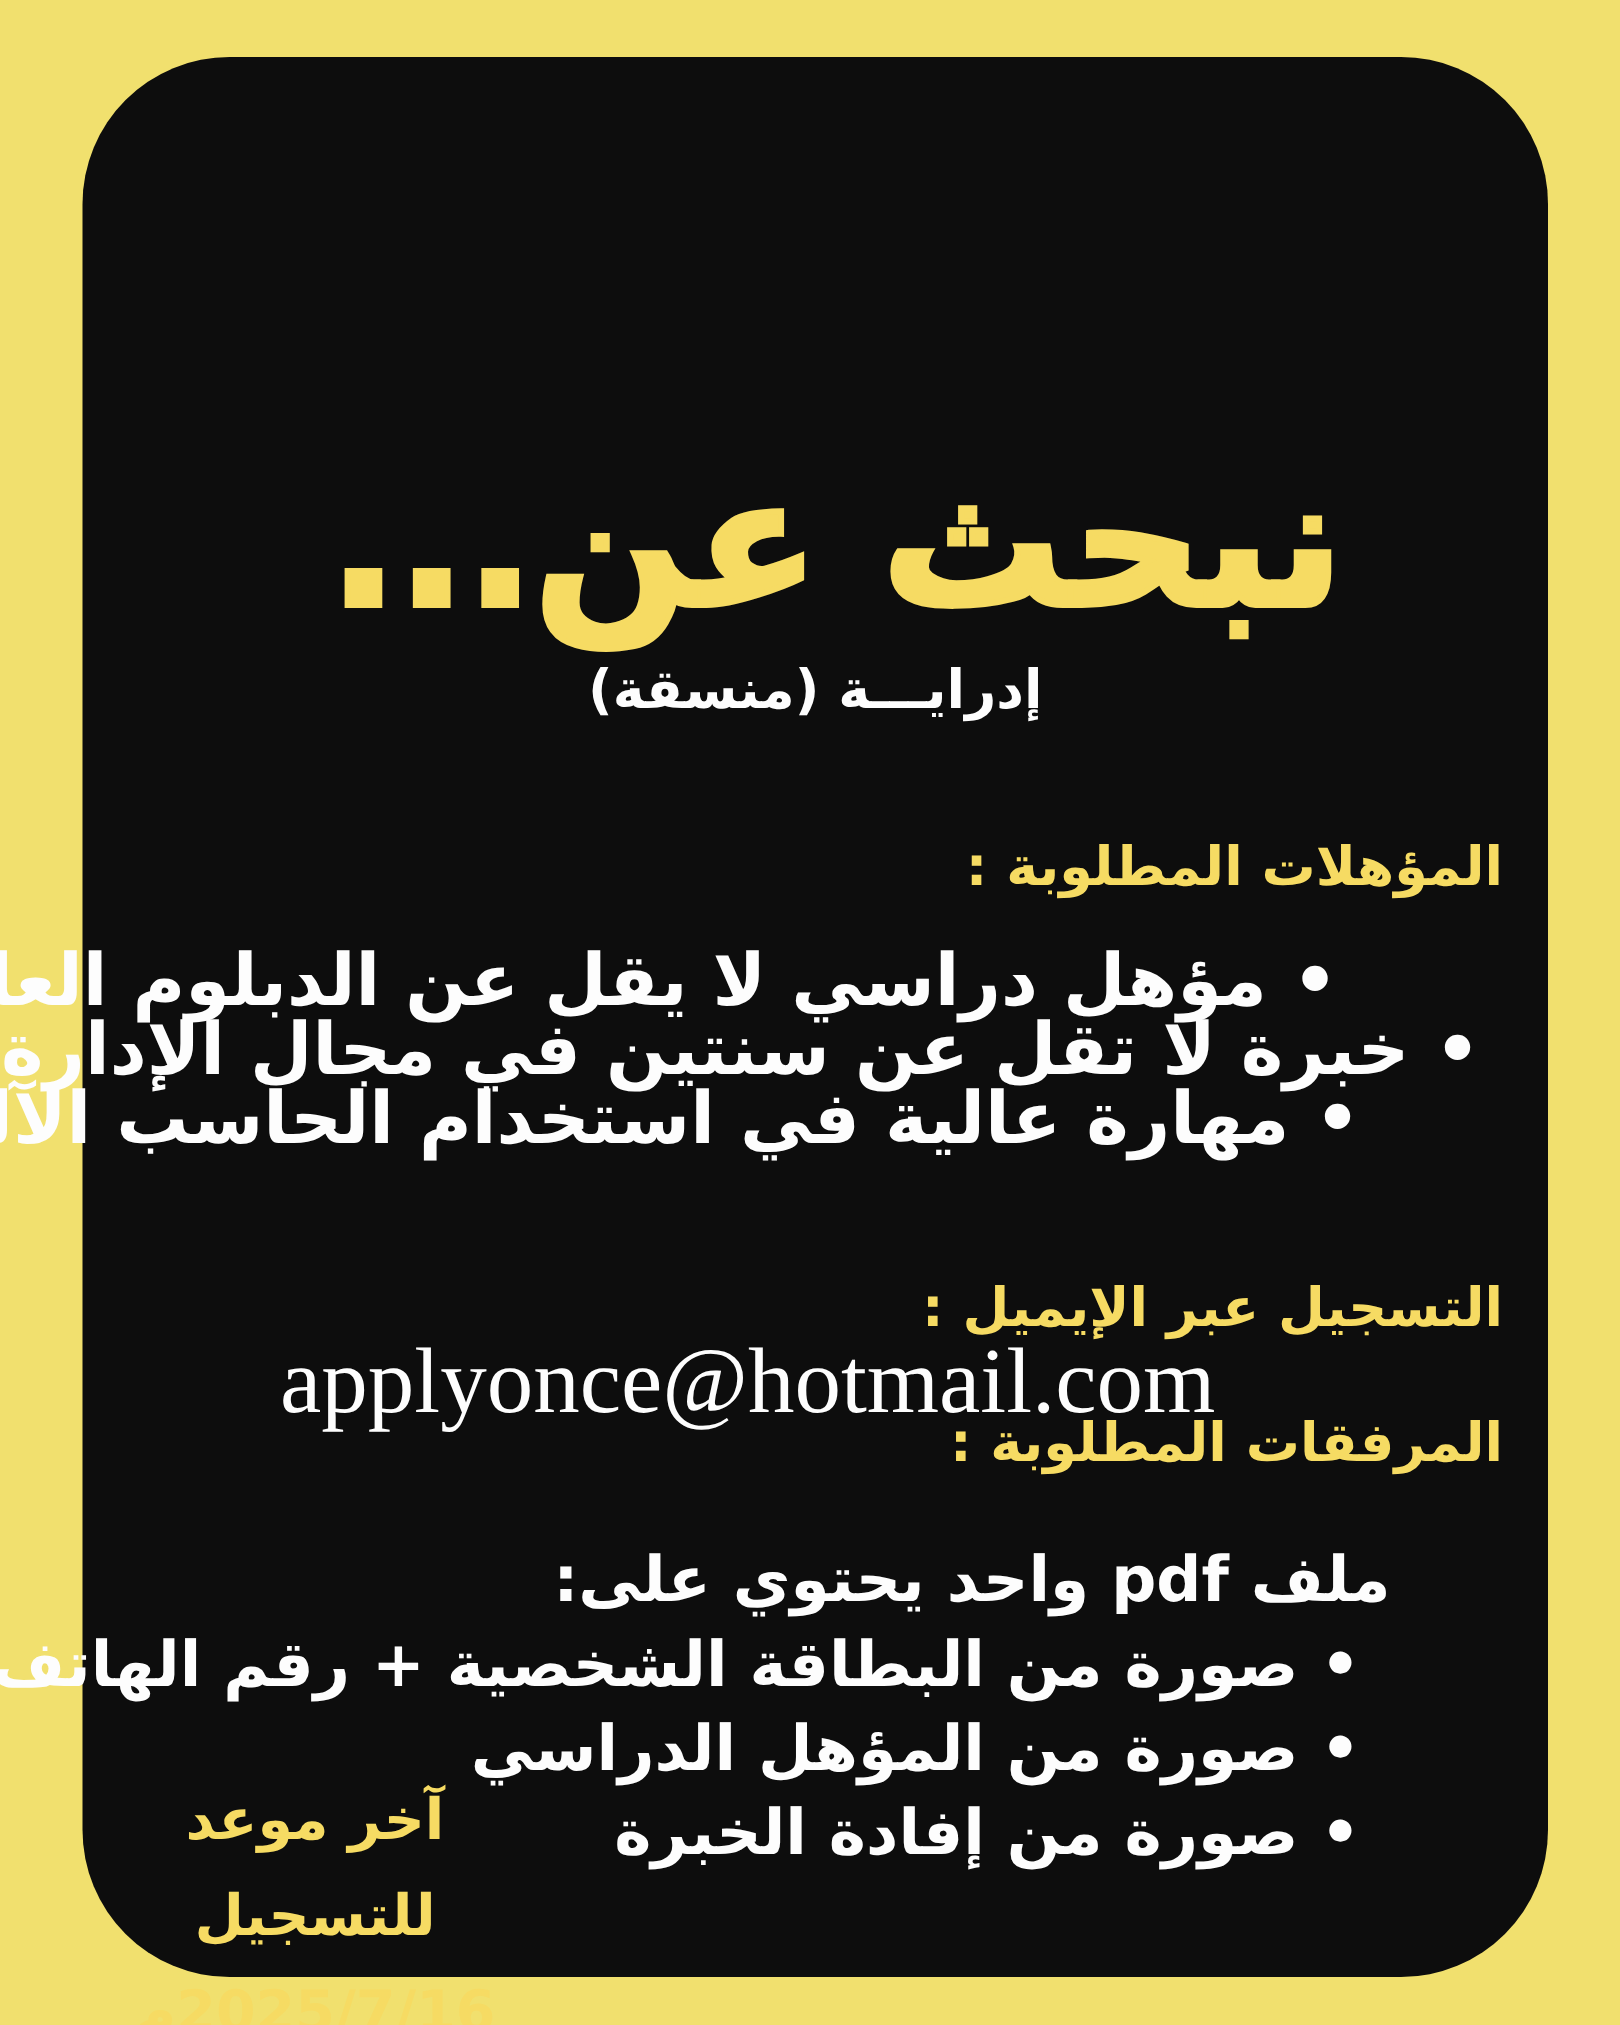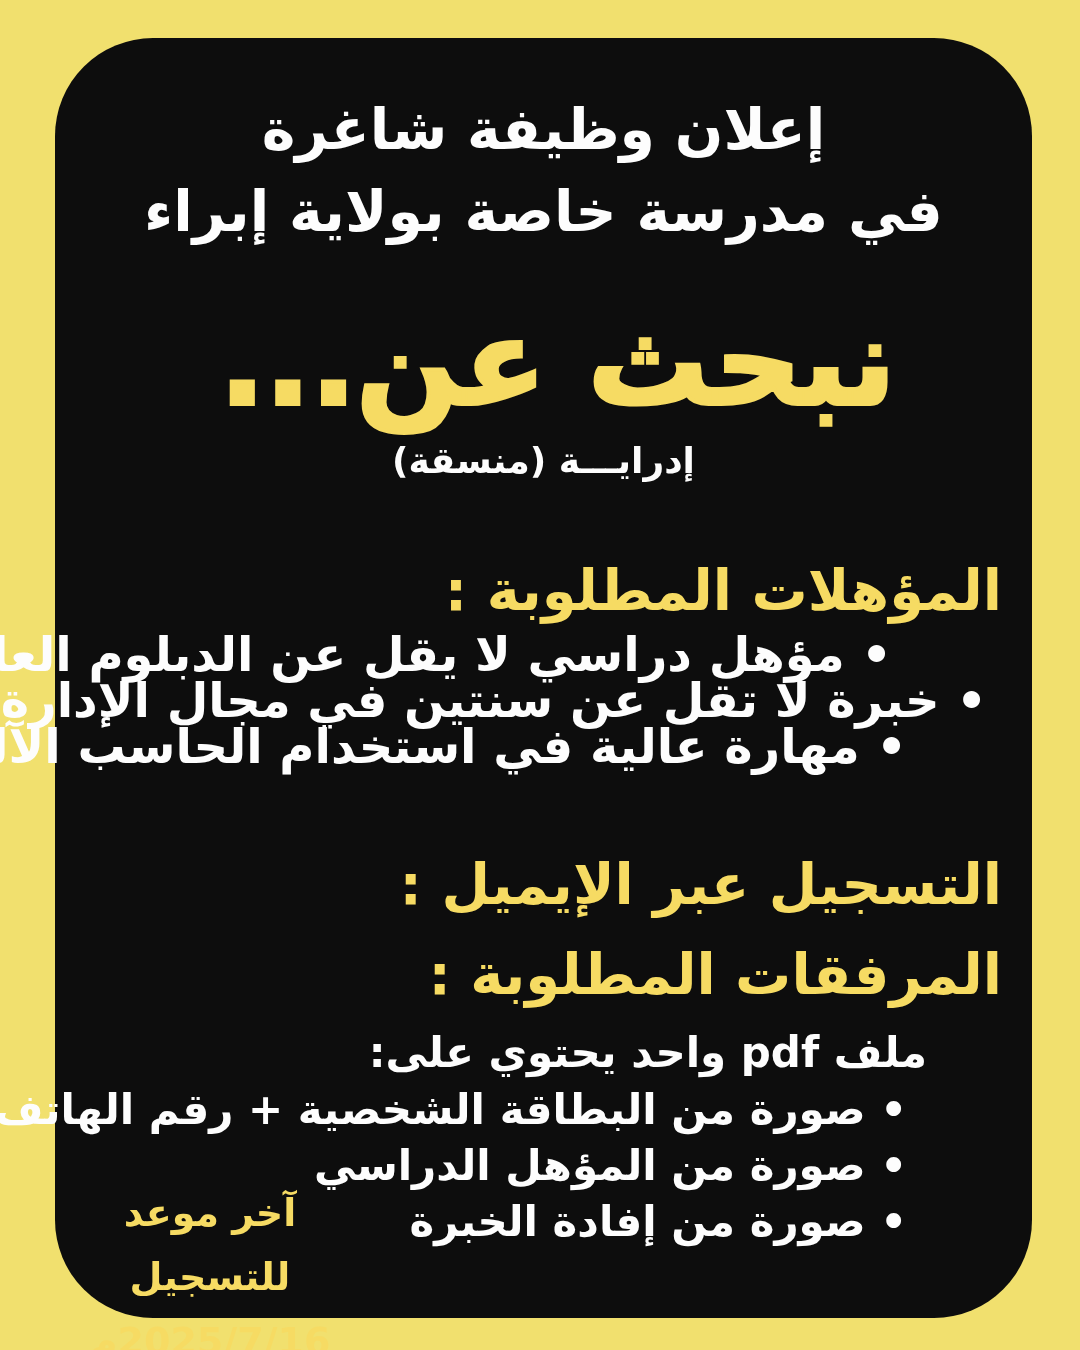--- a/index.html
+++ b/index.html
@@ -48,21 +48,21 @@
   .subtitle{
     top:402px;left:0;width:100%;
     text-align:center;
     font-size:36px;
     font-weight:bold;
     color:var(--text);
   }
   .sec{
     right:30px;
     color:var(--accent);
-    font-size:56px;
+    font-size:36px;
     font-weight:bold;
     text-align:left;
   }
   .qual-h{top:520px;}
   .reg-h{top:774px;margin-top:40px;}
   .att-h{top:904px;}
   ul{list-style:none;width:100%;left:0;}
   li{
     text-align:right;
     font-weight:bold;
@@ -101,37 +101,34 @@
     font-size:38px;
     line-height:64px;
   }
 </style>
 </head>
 <body>
 
 <div class="page">
   <div class="panel">
 
-    <div class="header">
-      <div>إعلان وظيفة شاغرة</div>
-      <div>في مدرسة خاصة بولاية إبراء</div>
-    </div>
 
     <div class="big-title">نبحث عن...</div>
 
     <div class="subtitle">إدرايـــة (منسقة)</div>
 
     <h2 class="sec qual-h">المؤهلات المطلوبة :</h2>
     <ul class="qual-list">
       <li>مؤهل دراسي لا يقل عن الدبلوم العام</li>
       <li>خبرة لا تقل عن سنتين في مجال الإدارة المدرسية</li>
       <li>مهارة عالية في استخدام الحاسب الآلي</li>
     </ul>
 
     <h2 class="sec reg-h">التسجيل عبر الإيميل :</h2>
+    <div class="email">applyonce@hotmail.com</div>
 
     <h2 class="sec att-h">المرفقات المطلوبة :</h2>
     <div class="att-intro">ملف pdf واحد يحتوي على:</div>
     <ul class="att-list">
       <li>صورة من البطاقة الشخصية + رقم الهاتف</li>
       <li>صورة من المؤهل الدراسي</li>
       <li>صورة من إفادة الخبرة</li>
     </ul>
 
     <div class="deadline">

